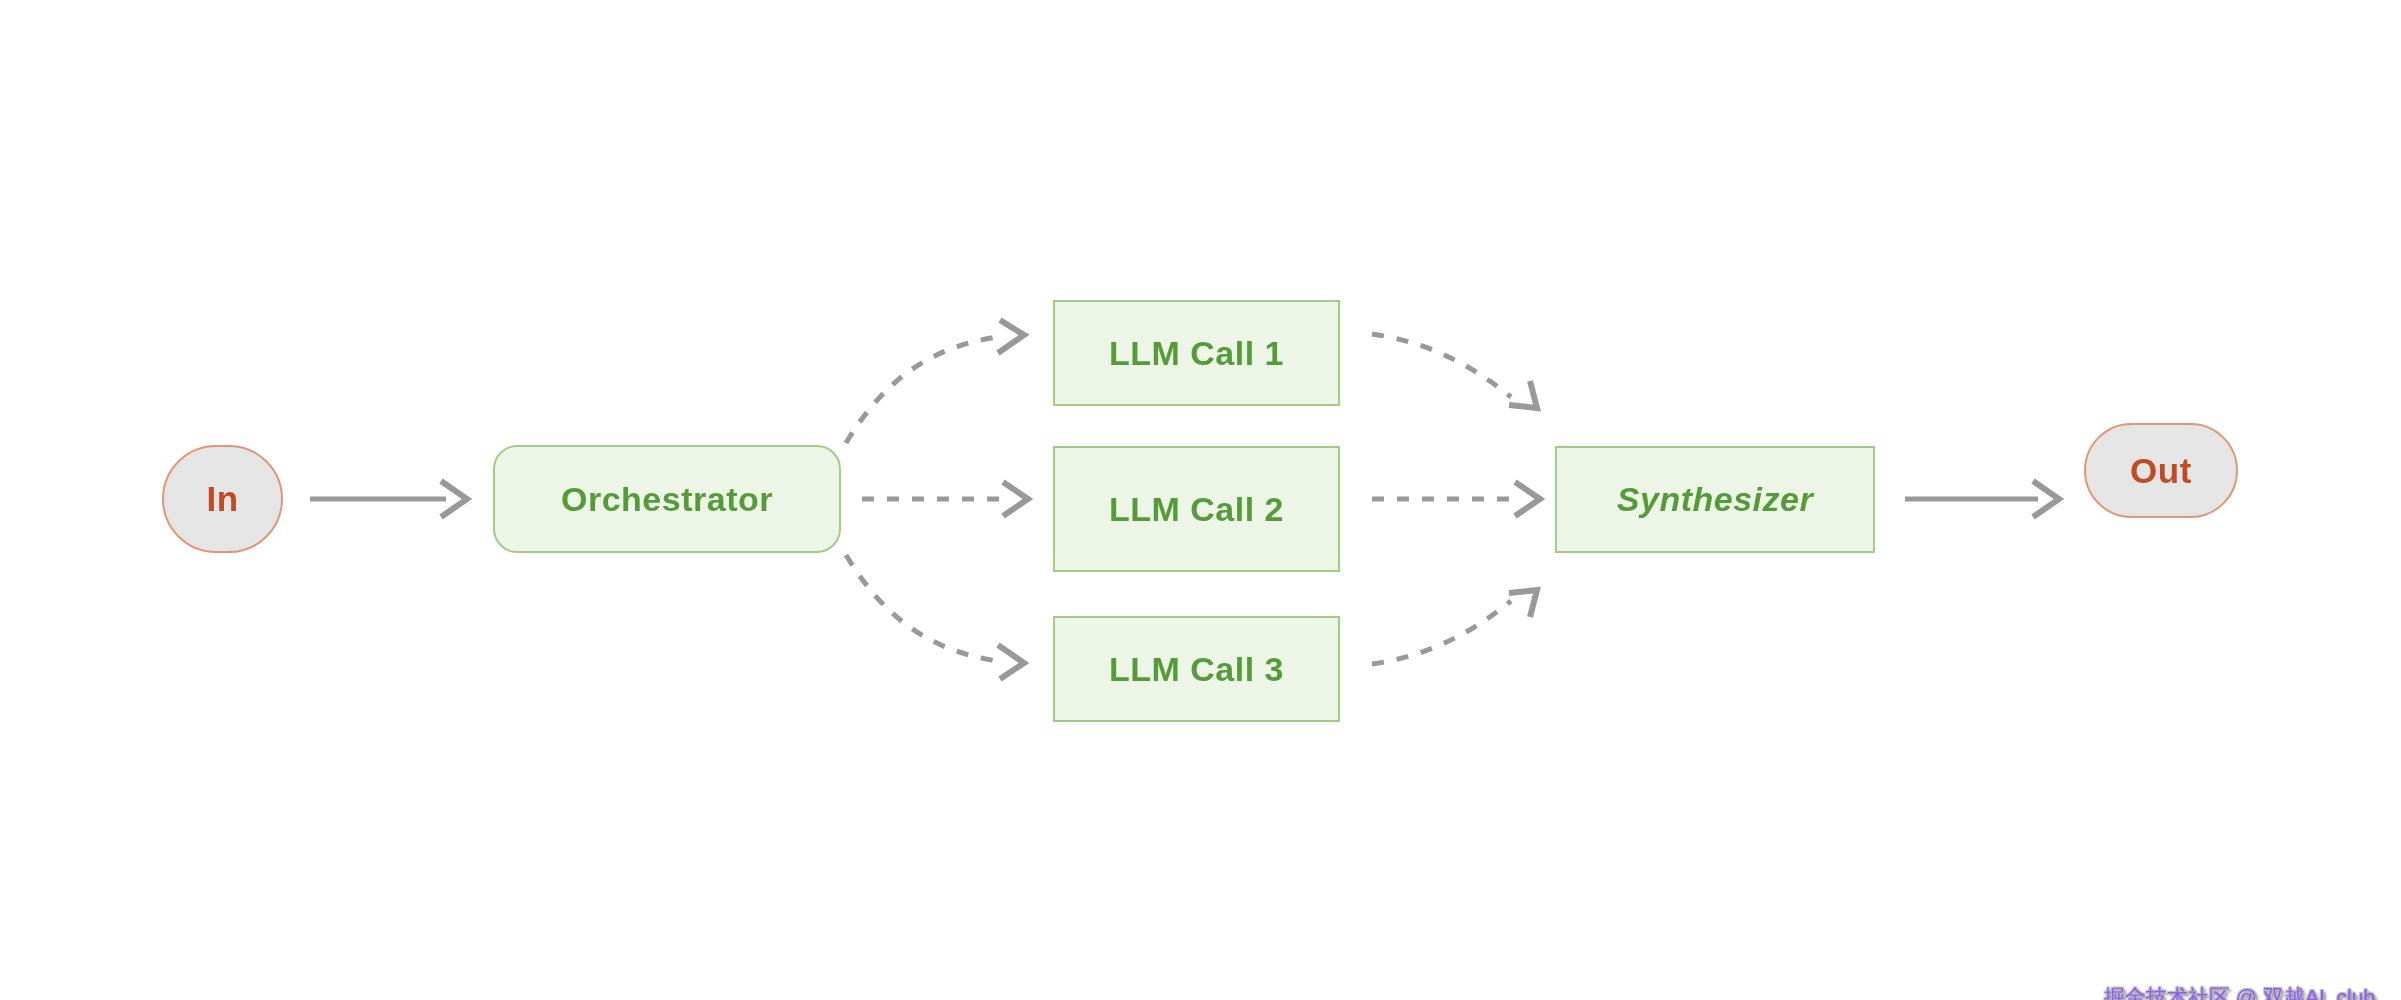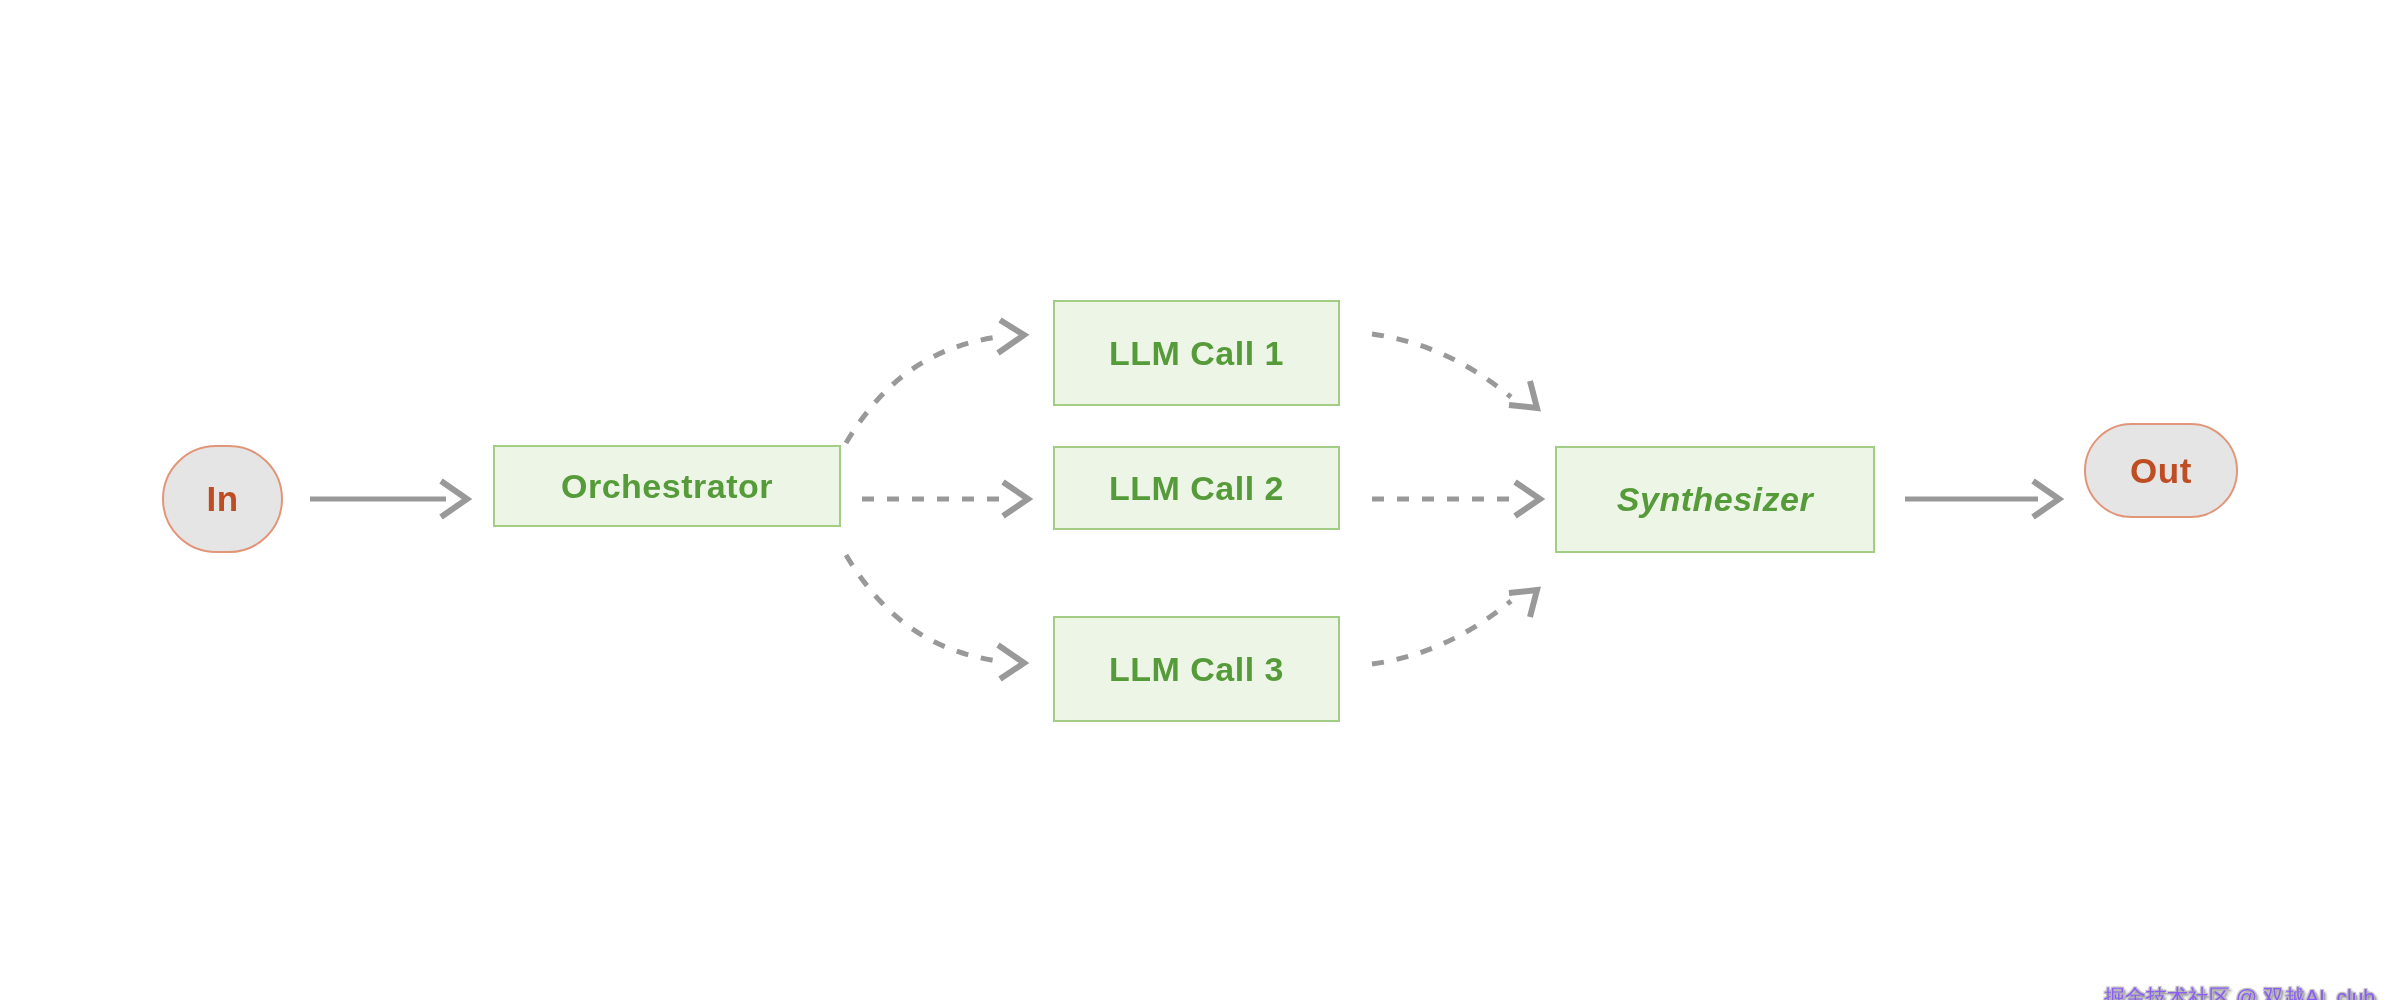--- a/index.html
+++ b/index.html
@@ -39,23 +39,23 @@
   }
 
   .node-stadium {
     background: #e5e5e5;
     border: 2px solid #e1967a;
     color: #bf4d24;
     font-size: 35px;
   }
 
   .node-in          { left: 162px;  top: 445px; width: 121px; height: 108px; border-radius: 54px; }
-  .node-orchestrator{ left: 493px;  top: 445px; width: 348px; height: 82px; }
+  .node-orchestrator{ left: 493px;  top: 445px; width: 348px; height: 108px; border-radius: 24px; }
   .node-llm1        { left: 1053px; top: 277px; width: 287px; height: 106px; margin-top: 23px; }
-  .node-llm2        { left: 1053px; top: 446px; width: 287px; height: 84px; }
+  .node-llm2        { left: 1053px; top: 446px; width: 287px; height: 126px; }
   .node-llm3        { left: 1053px; top: 616px; width: 287px; height: 106px; align-items: center; }
   .node-synthesizer { left: 1555px; top: 446px; width: 320px; height: 107px; font-style: italic; }
   .node-out         { left: 2084px; top: 423px; width: 154px; height: 95px; border-radius: 52px; }
 
   .edge {
     stroke: #999999;
     stroke-width: 5;
     fill: none;
   }
   .edge.dashed { stroke-dasharray: 12 13; }

